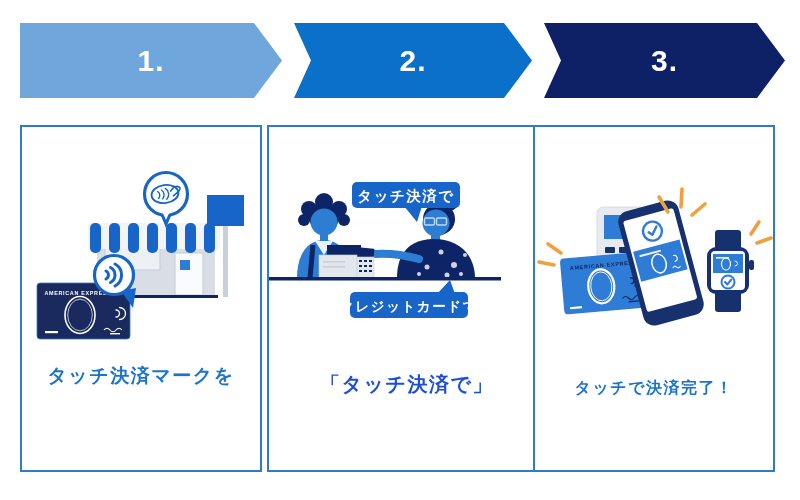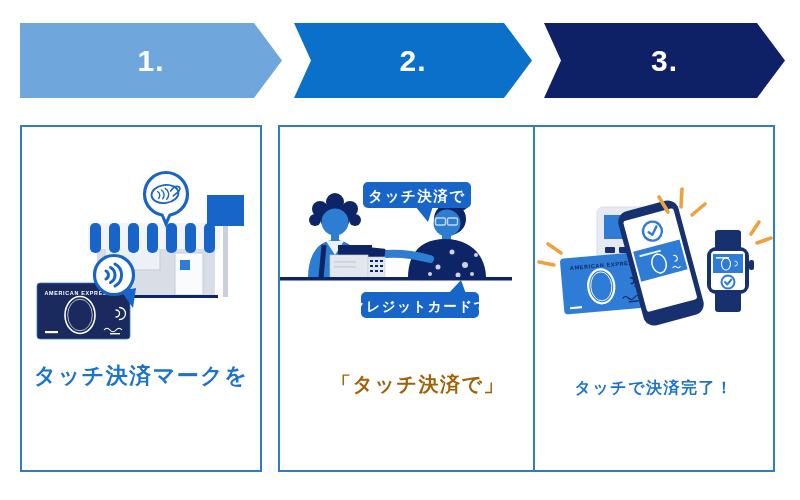--- a/index.html
+++ b/index.html
@@ -21,26 +21,26 @@
   .arrow3{left:544px;width:241px;}
   .arrow-label{
     color:#fff;font-size:30px;font-weight:bold;letter-spacing:1px;
   }
   
   .card{
     position:absolute;top:125px;height:347px;background:#fff;
     border:2px solid #2E7BC8;box-sizing:border-box;
   }
   .card1{left:20px;width:242px;}
-  .card2{left:278px;width:280px;}
+  .card2{left:267px;width:280px;}
   .card3{left:533px;width:242px;}
   .card svg{position:absolute;left:0;top:0;display:block;}
   .caption{
     position:absolute;left:0;width:100%;text-align:center;
-    font-size:22px;line-height:29px;font-weight:bold;letter-spacing:1.5px;
+    font-size:19px;line-height:29px;font-weight:bold;letter-spacing:1.5px;
   }
   .card1 .caption{top:234px;}
   .card2 .caption{top:242px;font-size:20px;line-height:31px;}
   .card3 .caption{top:246px;font-size:16px;}
   .bubble-text{font-weight:bold;letter-spacing:1.5px;}
 </style>
 </head>
 <body>
 
 <div class="stage">
@@ -191,21 +191,21 @@
         <rect x="83" y="55" width="108" height="26" rx="5" fill="#1765C8"></rect>
         <text class="bubble-text" x="137" y="74" text-anchor="middle" font-size="14.5" fill="#FFFFFF">タッチ決済で</text>
       </g>
 
       <g>
         <path d="M168,167 L181,153 L186,167 Z" fill="#1765C8"></path>
         <rect x="81" y="165" width="118" height="26" rx="5" fill="#1765C8"></rect>
         <text class="bubble-text" x="140" y="184" text-anchor="middle" font-size="13.5" fill="#FFFFFF">クレジットカードで</text>
       </g>
     </svg>
-    <div class="caption" style="color: #a16207;">
+    <div class="caption" style="color: #1d4ed8;">
       <div>「タッチ決済で」</div>
     </div>
   </div>
 
   <div class="card card3">
     <svg width="238" height="230" viewBox="0 0 238 230">
 
       <g>
         <rect x="62" y="80" width="50" height="100" rx="6" fill="#E7EAF1" stroke="#D6DCE6" stroke-width="1"></rect>
         <rect x="69" y="88" width="36" height="24" fill="#2E7CD6"></rect>

